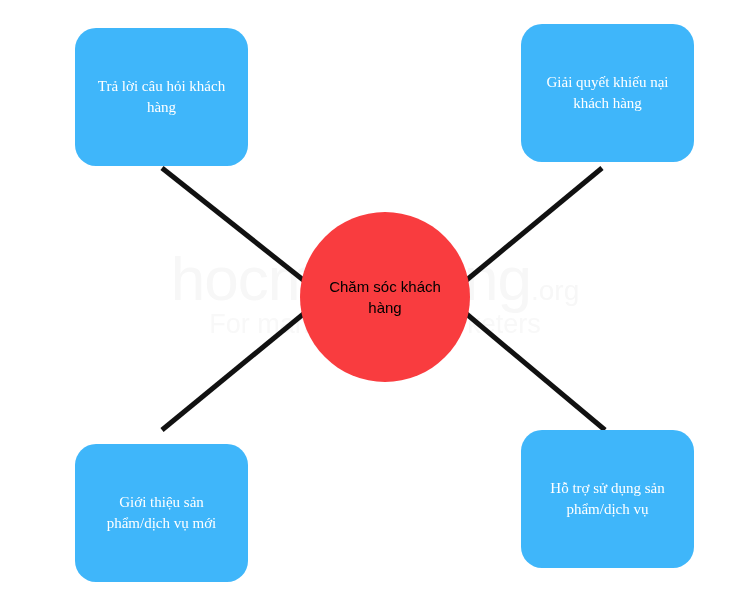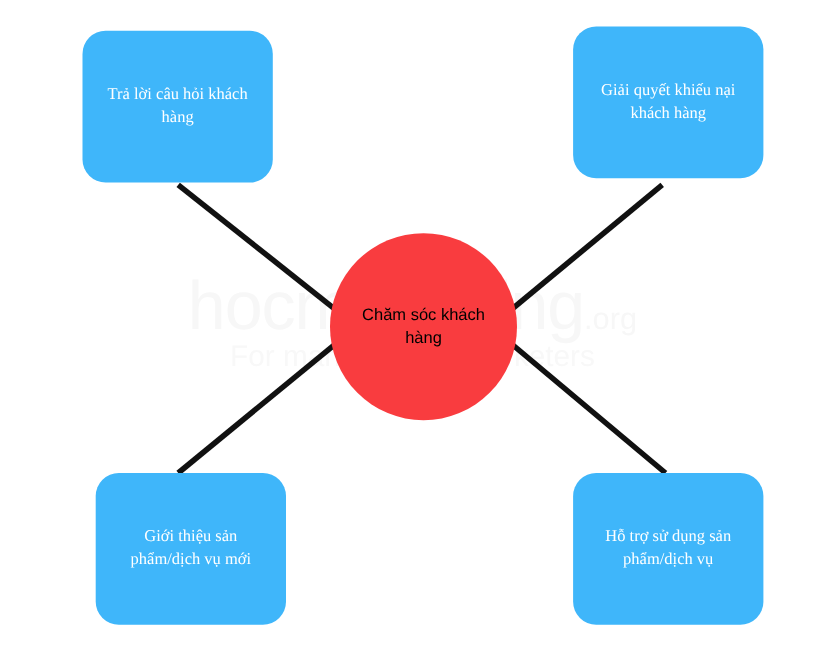--- a/index.html
+++ b/index.html
@@ -84,21 +84,21 @@
   }
   .node-box .node-label {
     color: #ffffff;
     font-size: 15px;
     line-height: 21px;
     font-weight: 400;
   }
 
   #node-top-left     { left: 75px;  top: 28px;  }
   #node-top-right    { left: 521px; top: 12px; margin-top: 12px;  }
-  #node-bottom-left  { left: 75px;  top: 430px; margin-left: 12px; }
+  #node-bottom-left  { left: 75px;  top: 444px; }
   #node-bottom-right { left: 521px; top: 430px; text-align: center; }
 
   .node-center {
     position: absolute;
     left: 300px;
     top: 212px;
     width: 170px;
     height: 170px;
     border-radius: 50%;
     background: #f93c3f;

